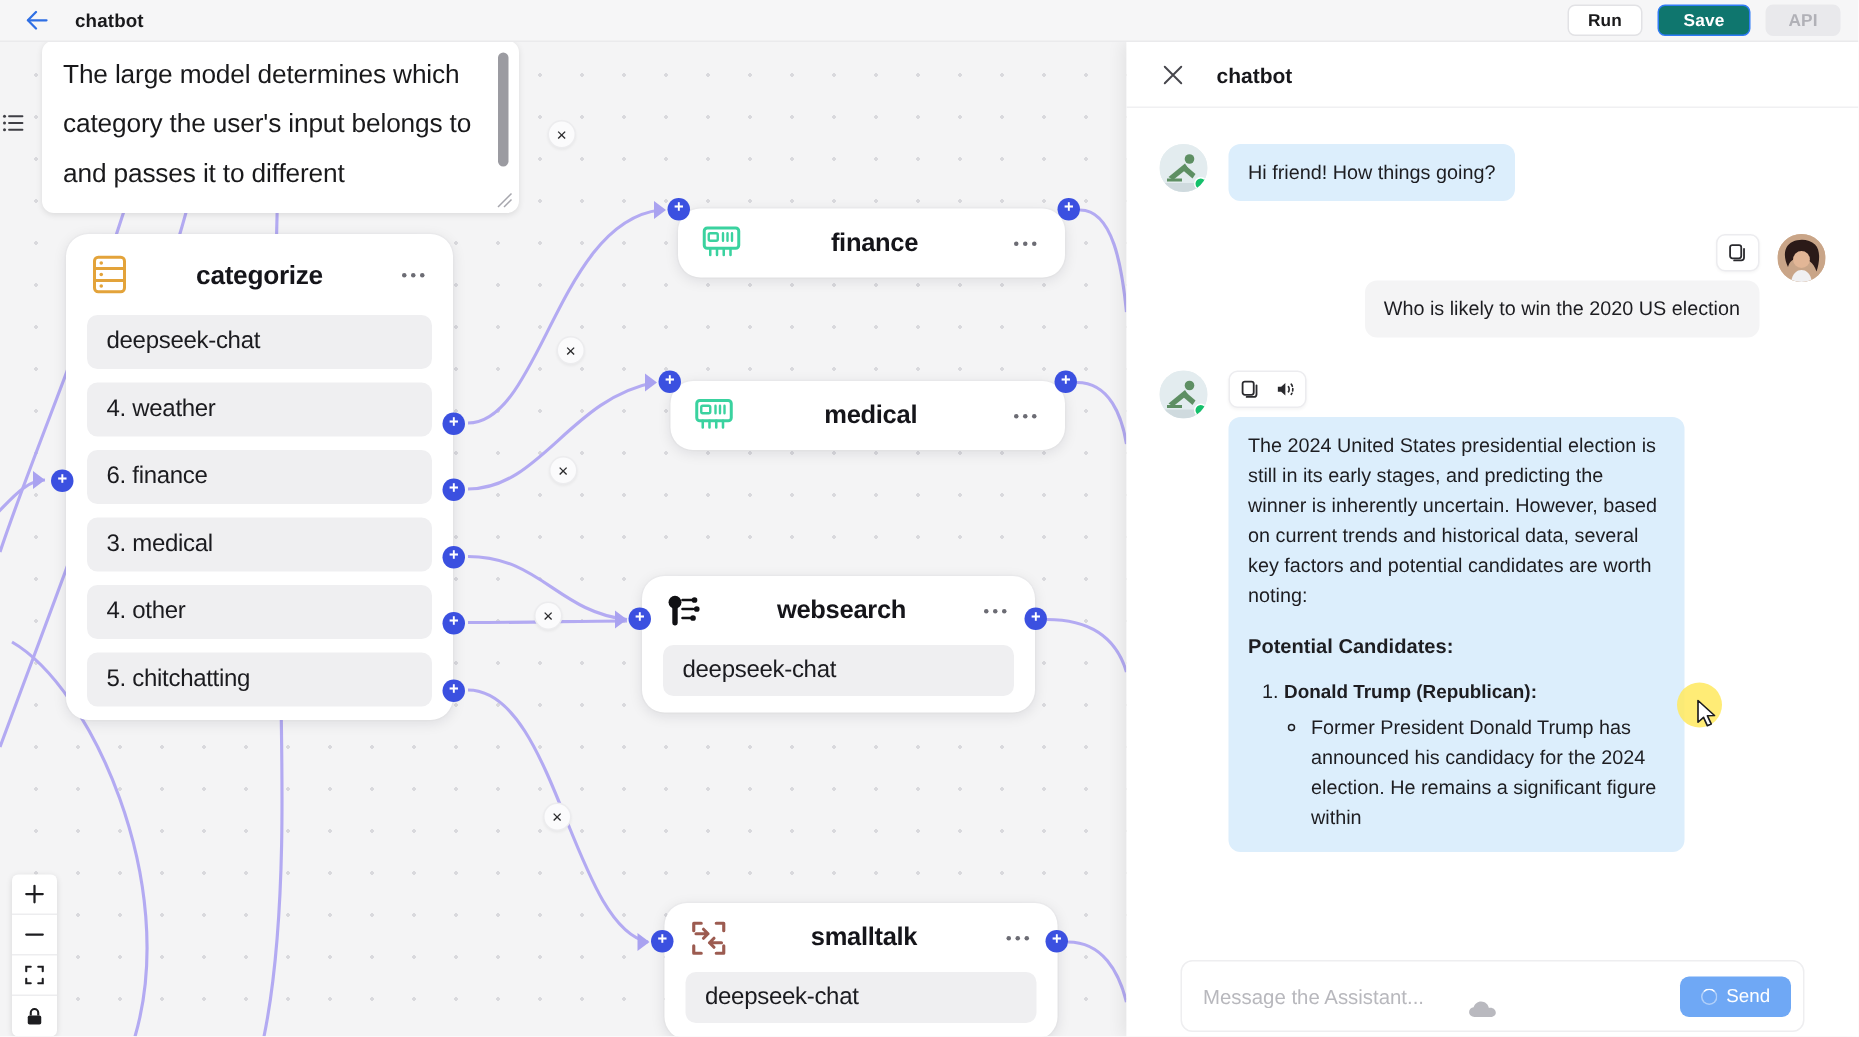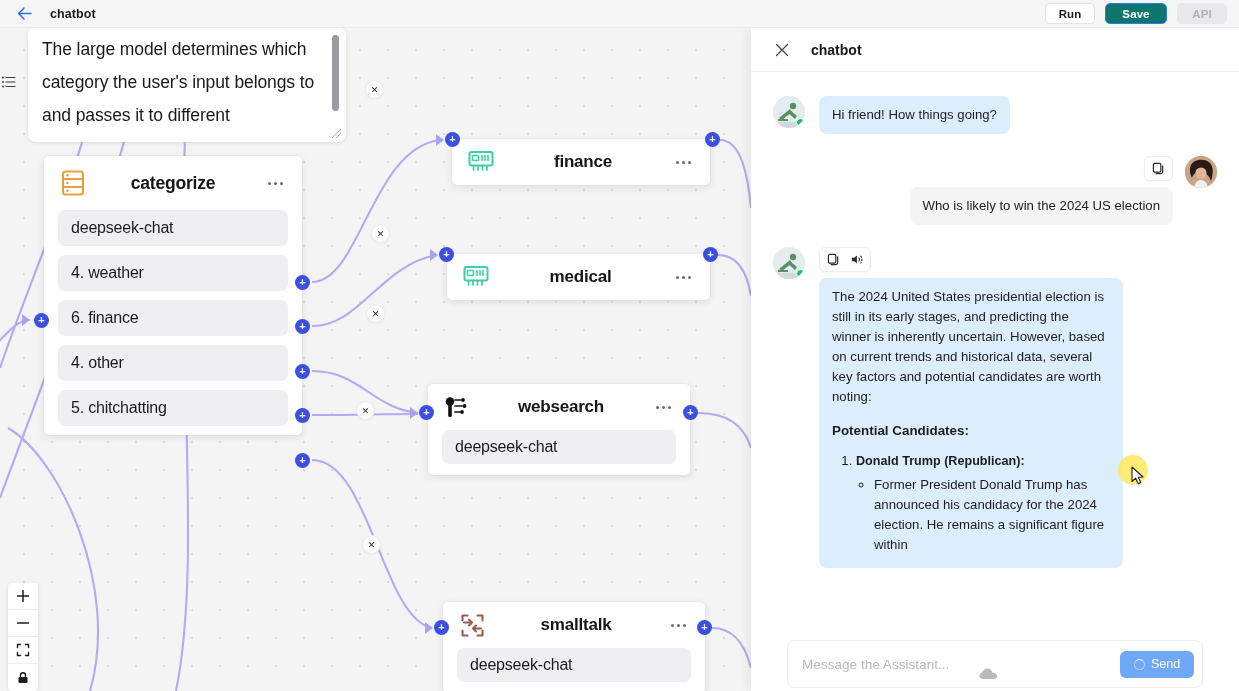--- a/index.html
+++ b/index.html
@@ -90,21 +90,21 @@
     position: absolute; right: 7px; top: 8px; width: 7px; height: 76px;
     border-radius: 4px; background: #9b9ba1; cursor: pointer;
   }
   .note-resize {
     position: absolute; right: 3px; bottom: 2px; width: 12px; height: 12px;
     color: #9a9aa0; font-size: 11px; line-height: 12px; cursor: nwse-resize;
   }
 
   
   .node {
-    position: absolute; background: #ffffff; border-radius: 5px; z-index: 9;
+    position: absolute; background: #ffffff; border-radius: 15px; z-index: 9;
     box-shadow: 0 2px 9px rgba(20,20,40,.10), 0 0 0 1px rgba(0,0,0,.015);
   }
   .node-head {
     display: flex; align-items: center; height: 46px; padding: 0 14px 0 14px;
     position: relative;
   }
   .node-icon {
     width: 30px; height: 30px; flex: 0 0 30px;
     display: flex; align-items: center; justify-content: center;
   }
@@ -337,20 +337,21 @@
         <div class="node-title">categorize</div>
         <div class="node-dots">
             <i></i>
             <i></i>
             <i></i>
           </div>
       </div>
       <div class="node-row">deepseek-chat</div>
       <div class="node-row">4. weather</div>
       <div class="node-row">6. finance</div>
+      <div class="node-row">3. medical</div>
       <div class="node-row">4. other</div>
       <div class="node-row">5. chitchatting</div>
     </div>
 
     <div class="arrow-in" style="left:22px; top:286px;"></div>
     <div class="handle" style="left:34px; top:285px;"></div>
     <div class="handle" style="left:295px; top:247px;"></div>
     <div class="handle" style="left:295px; top:291px;"></div>
     <div class="handle" style="left:295px; top:336px;"></div>
     <div class="handle" style="left:295px; top:380px;"></div>
@@ -517,21 +518,21 @@
       <div class="msg user">
         <div class="msg-col right">
           <div class="msg-tools">
             <div class="tool-btn">
               <svg width="13" height="13" viewBox="0 0 14 14" fill="none" aria-hidden="true">
                 <rect x="1.5" y="1.5" width="8" height="9.5" rx="1.6" stroke="#2a2a2e" stroke-width="1.3"></rect>
                 <path d="M11.5 4.2v6.3a2 2 0 01-2 2H4.4" stroke="#2a2a2e" stroke-width="1.3" stroke-linecap="round"></path>
               </svg>
             </div>
           </div>
-          <div class="bubble usr">Who is likely to win the 2024 US election</div>
+          <div class="bubble usr">Who is likely to win the 2020 US election</div>
         </div>
         <div class="avatar user-av">
           <svg width="32" height="32" viewBox="0 0 32 32" aria-hidden="true">
             <rect width="32" height="32" fill="#c9a588"></rect>
             <path d="M6 9c3-6 14-7 19-2 4 4 3 12 1 18-2-6-6-9-11-9-4 0-7 2-8 6-2-4-3-9-1-13z" fill="#2b1a18"></path>
             <circle cx="16" cy="17" r="5.6" fill="#e2b696"></circle>
             <path d="M9 32c1-6 4-8 7-8s6 2 7 8z" fill="#f0f0f2"></path>
           </svg>
         </div>
       </div>

